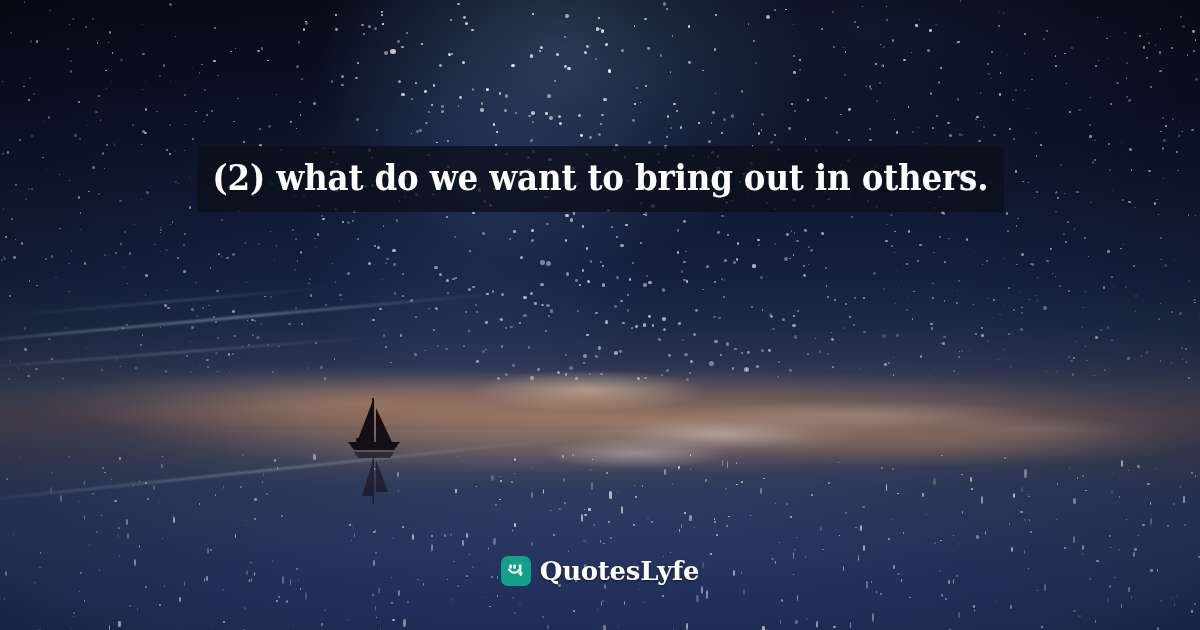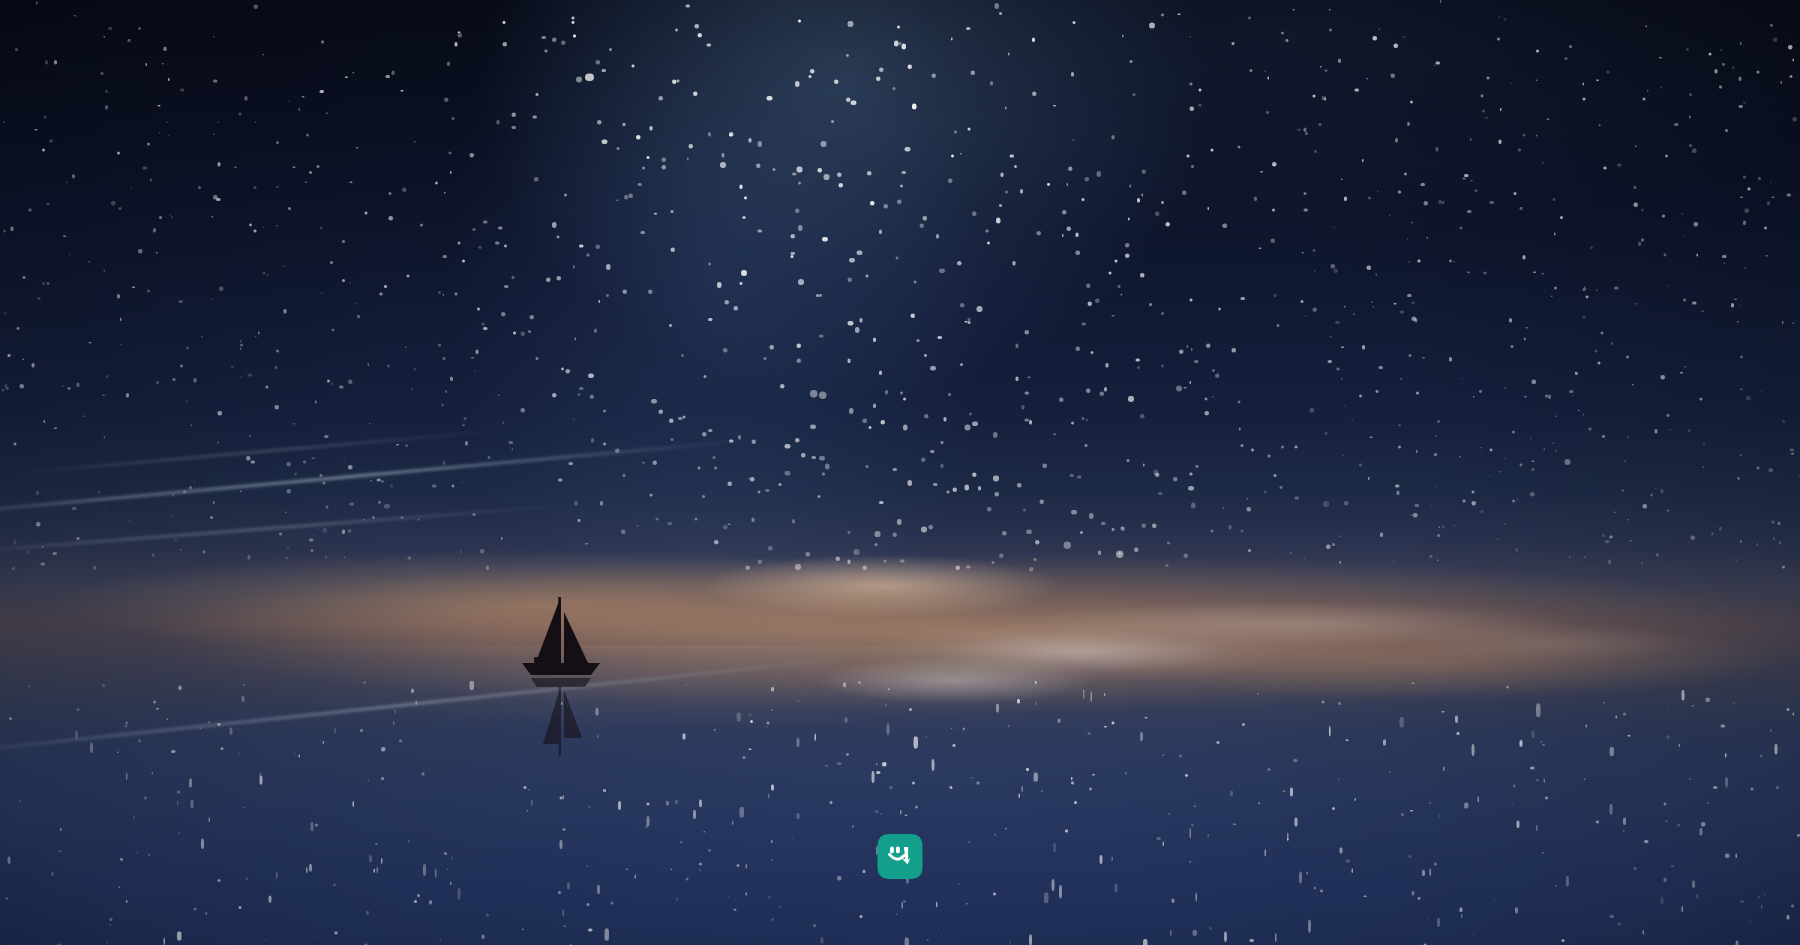--- a/index.html
+++ b/index.html
@@ -1810,29 +1810,31 @@
         <path d="M44 64 L56 96 L44 96 Z"></path>
         <rect x="40.4" y="56" width="1.6" height="52"></rect>
         <path d="M22 56 L62 56 L58 62 L26 62 Z"></path>
       </g>
     </svg>
   </div>
 
   <div class="bg-layer vignette"></div>
 
   <div class="quote-block">
+    <div class="qline l4"><span class="qline-inner">(2) what do we want to bring out in others.</span></div>
   </div>
 
 
   <div class="brand">
     <span class="brand-mark">
       <svg width="22" height="22" viewBox="0 0 22 22" xmlns="http://www.w3.org/2000/svg">
         <g fill="#ffffff">
           <rect x="4.3" y="4.4" width="2.6" height="4.4" rx="1.2"></rect>
           <rect x="8.3" y="4.4" width="2.6" height="4.4" rx="1.2"></rect>
           <path d="M4.0 9.6 q5.0 6.0 10.0 0.6" stroke="#ffffff" stroke-width="2" fill="none" stroke-linecap="round"></path>
           <path d="M13.6 4.6 L16.4 4.6 L16.4 13.3 L18.0 11.7 L16.0 16.4 L12.6 12.6 L14.6 12.6 Z"></path>
         </g>
       </svg>
     </span>
+    <span class="brand-name">QuotesLyfe</span>
   </div>
 
 </div>
 
 </body></html>

